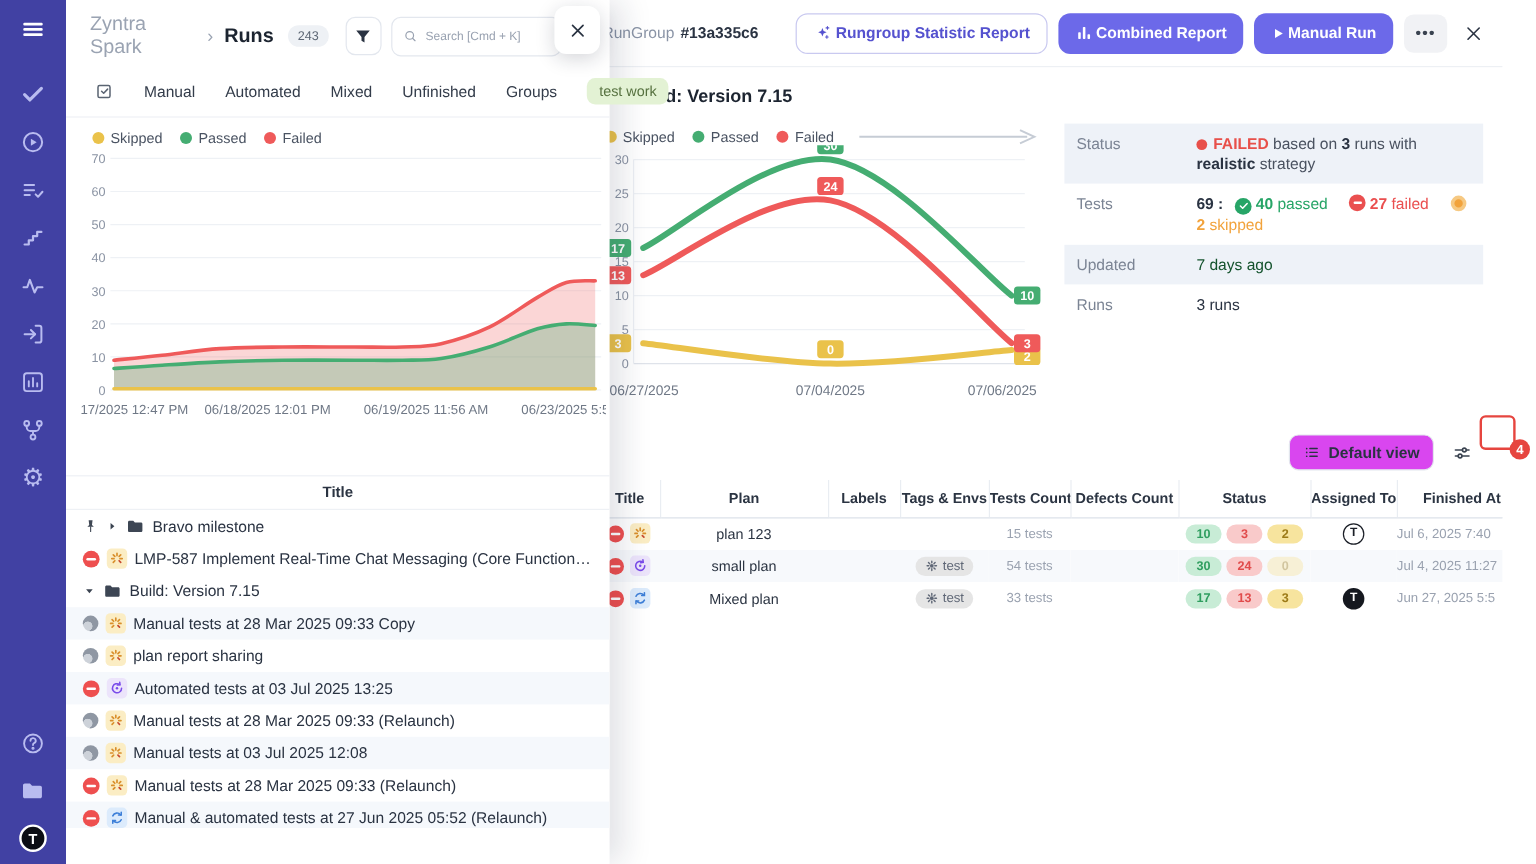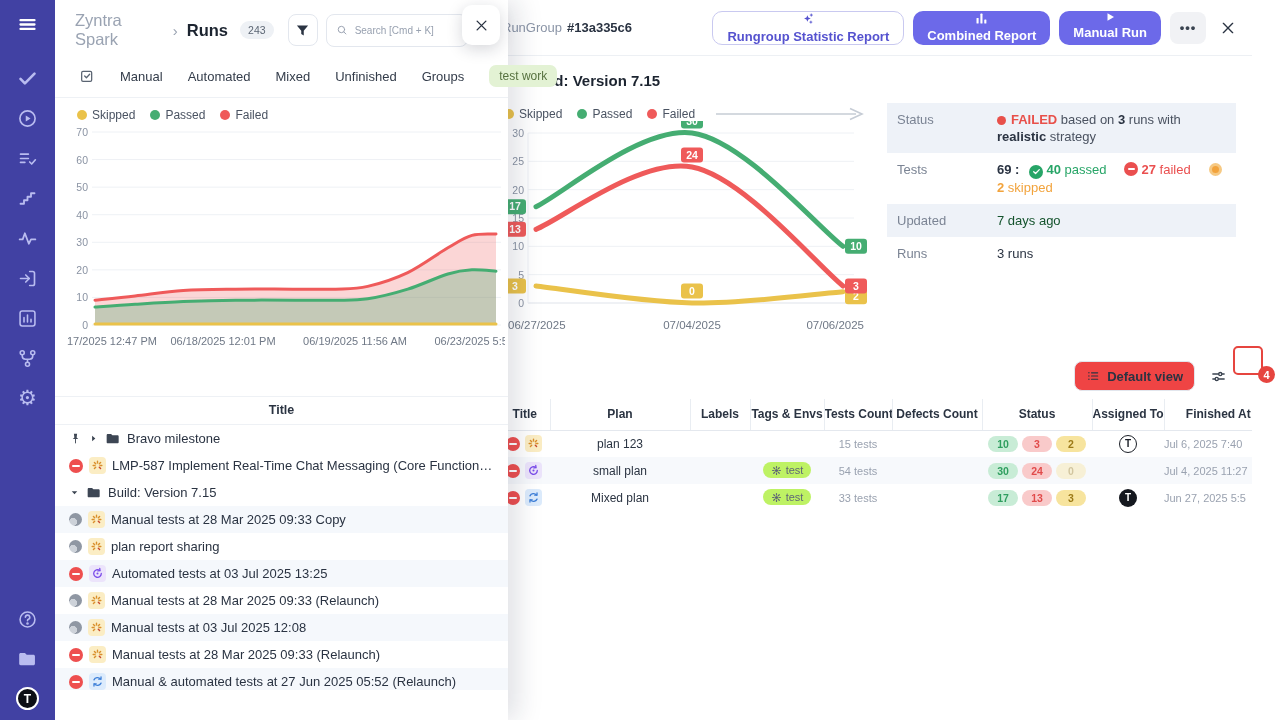--- a/index.html
+++ b/index.html
@@ -57,21 +57,21 @@
   .fold { color:#3d4654; display:flex; flex:0 0 auto; }
   .chev { color:#3a4350; display:flex; flex:0 0 auto; }
   .pin { color:#3f4754; display:flex; flex:0 0 auto; }
 
   
   .panel { position:absolute; left:480px; top:0; width:772px; height:720px; background:#fff; }
   .p-topbar { display:flex; align-items:center; height:56px; padding:0 16px 0 22px; border-bottom:1px solid #edf0f4; }
   .rg-label { color:#8a94a6; font-size:13px; }
   .rg-id { color:#2a3342; font-size:13px; font-weight:bold; margin-left:5px; }
   .p-topbar .grow { flex:1; }
-  .btn { display:flex; align-items:center; gap:2px; height:34px; border-radius:10px; font-size:13px; font-weight:bold; padding:0 14px; cursor:pointer; border:none; font-family:inherit; white-space:nowrap;flex-direction:column; }
+  .btn { display:flex; align-items:center; gap:2px; height:34px; border-radius:10px; font-size:13px; font-weight:bold; padding:0 14px; cursor:pointer; border:none; font-family:inherit; white-space:nowrap; }
   .btn-outline { background:#fff; border:1px solid #c9c9f0; color:#5552cf; }
   .btn-fill { background:#6c69e9; color:#fff; margin-left:9px; }
   .btn-more { width:36px; height:32px; border-radius:8px; background:#f1f2f5; color:#3a4350; border:none; font-size:13px; font-weight:bold; letter-spacing:1px; margin-left:9px; cursor:pointer; }
   .p-close { margin-left:14px; color:#2a3342; cursor:pointer; display:flex; }
   .p-title { display:flex; align-items:center; gap:8px; padding:16px 22px 4px; font-size:15px; font-weight:bold; color:#1c2430; }
   .p-title .fold { color:#2a3342; }
 
   .p-content { display:flex; padding:6px 16px 0 22px; gap:10px; }
   .chart-col { width:375px; flex:0 0 auto; }
   .r-legend { display:flex; align-items:center; gap:15px; padding:8px 0 0 2px; }
@@ -86,33 +86,33 @@
   .grn { color:#27a567; } .grn-b { color:#27a567; font-weight:bold; }
   .rd { color:#ea4f4f; } .rd-b { color:#ea4f4f; font-weight:bold; }
   .or { color:#f2a33c; } .or-b { color:#f2a33c; font-weight:bold; }
   .mini-dot { display:inline-block; width:9px; height:9px; border-radius:50%; background:#e8504a; margin-right:5px; vertical-align:-1px; }
   .mini-check { display:inline-flex; width:14px; height:14px; border-radius:50%; background:#27a567; color:#fff; align-items:center; justify-content:center; vertical-align:-2px; margin:0 3px 0 10px; }
   .mini-minus { display:inline-flex; width:14px; height:14px; border-radius:50%; background:#ea4f4f; position:relative; vertical-align:-2px; margin:0 3px 0 18px; }
   .mini-minus::after { content:""; position:absolute; left:3.5px; top:6px; width:7px; height:2px; background:#fff; border-radius:1px; }
   .mini-skip { display:inline-flex; width:13px; height:13px; border-radius:50%; background:#f2a33c; border:3px solid #f6c983; vertical-align:-2px; margin:0 3px 0 18px; }
 
   .toolbar { display:flex; justify-content:flex-end; align-items:center; padding:14px 20px 8px 0; }
-  .view-btn { display:flex; align-items:center; gap:7px; height:30px; padding:0 11px; background:#ef4444; border:1px solid #e2e6ed; border-radius:8px; font-size:13px; font-weight:bold; color:#2a3342; cursor:pointer; font-family:inherit; }
+  .view-btn { display:flex; align-items:center; gap:7px; height:30px; padding:0 11px; background:#d946ef; border:1px solid #e2e6ed; border-radius:8px; font-size:13px; font-weight:bold; color:#2a3342; cursor:pointer; font-family:inherit; }
   .cols-btn { width:28px; height:27px; display:flex; align-items:center; justify-content:center; color:#3a4350; background:#fff; border:none; margin-left:9px; cursor:pointer; }
 
   .tbl-wrap { margin-left:20px; width:752px; overflow:hidden; }
   table { border-collapse:collapse; table-layout:fixed; width:772px; }
   th { font-size:12px; font-weight:bold; color:#2b3442; height:31px; border-left:1px solid #e9edf2; border-bottom:1px solid #e4e8ee; white-space:nowrap; overflow:hidden; }
   th:first-child { border-left:none; }
   td { height:27px; text-align:center; font-size:12px; color:#2b3442; white-space:nowrap; overflow:hidden; }
   tr.alt td { background:#f7f9fc; }
   td.c-title { text-align:left; padding-left:6px; }
   td.c-title .cellflex { display:flex; align-items:center; gap:5px; }
   .dim { color:#9aa2b0; font-size:11px; }
-  .tagpill { display:inline-flex; align-items:flex-end; gap:4px; background:#bef264; color:#5f6776; border-radius:9px; font-size:11px; padding:2px 8px; }
+  .tagpill { display:inline-flex; align-items:flex-start; gap:4px; background:#e5e5e5; color:#5f6776; border-radius:9px; font-size:11px; padding:2px 8px; }
   .pill { display:inline-flex; align-items:center; justify-content:center; min-width:30px; height:16px; border-radius:9px; font-size:10.5px; font-weight:bold; padding:0 6px; }
   .pill.g { background:#c8ecd6; color:#2f9e5f; } .pill.r { background:#f9caca; color:#e14b4b; } .pill.y { background:#f7e49e; color:#9c7a17; }
   .pill.faded { opacity:.4; }
   .pillrow { display:inline-flex; gap:4px; }
   .avt { display:inline-flex; width:18px; height:18px; border-radius:50%; align-items:center; justify-content:center; font-size:10px; font-weight:bold; }
   .avt.outline { border:1.6px solid #1b1f27; color:#1b1f27; background:#fff; }
   .avt.filled { background:#15181f; color:#fff; }
 
   
   .ann-box { position:absolute; left:1233px; top:346px; width:30px; height:29px; border:2.5px solid #e6453f; border-radius:5px; z-index:40; pointer-events:none; }

